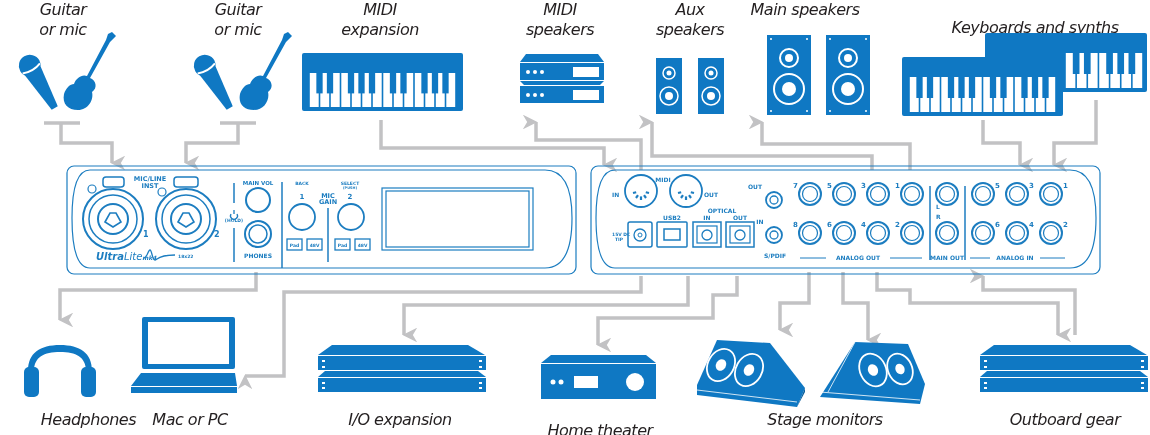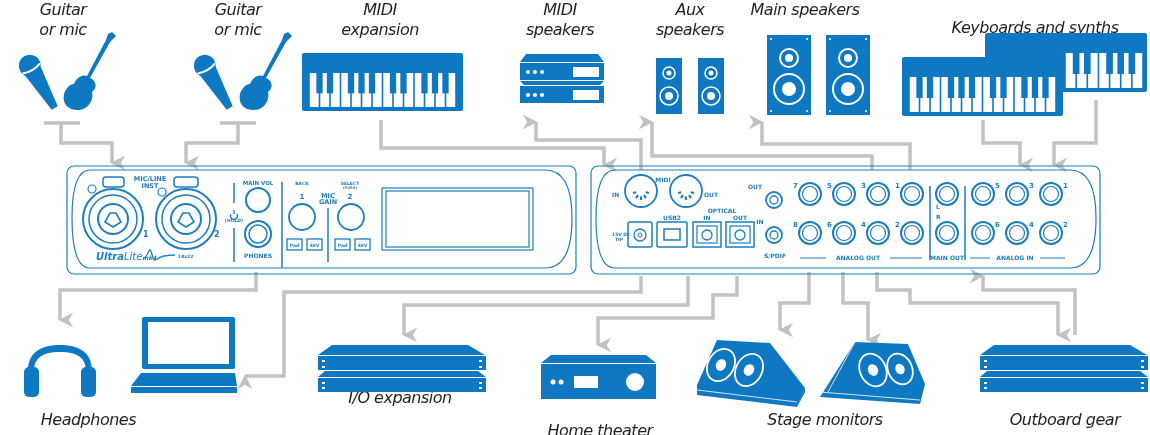--- a/index.html
+++ b/index.html
@@ -34,21 +34,22 @@
     <div>speakers</div>
   </div>
   <div class="lbl" style="left:735px;top:0px;width:140px;">
     <div>Main speakers</div>
   </div>
   <div class="lbl" style="left:920px;top:8px;width:230px;margin-top:10px;">
     <div>Keyboards and synths</div>
   </div>
 
   <div class="lbl" style="left:16px;top:410px;width:120px;text-align:right;">Headphones</div>
-  <div class="lbl" style="left:325px;top:388px;width:150px;">I/O expansion</div>
+  <div class="lbl" style="left:135px;top:410px;width:110px;">Mac or PC</div>
+  <div class="lbl" style="left:325px;top:410px;width:150px;">I/O expansion</div>
   <div class="lbl" style="left:530px;top:421px;width:140px;">Home theater</div>
   <div class="lbl" style="left:990px;top:410px;width:150px;">Outboard gear</div>
   <div class="lbl" style="left:745px;top:410px;width:160px;">Stage monitors</div>
 
   <svg width="1150" height="435" viewBox="0 0 1150 435" style="position:absolute;left:0;top:0;">
     <defs>
       <marker id="ah" viewBox="0 0 10 10" refX="5" refY="9" markerWidth="4.2" markerHeight="4.2" orient="auto-start-reverse">
         <path d="M0,0 L5,10 L10,0 L5,3 Z" fill="#c2c2c4"></path>
       </marker>
     </defs>

